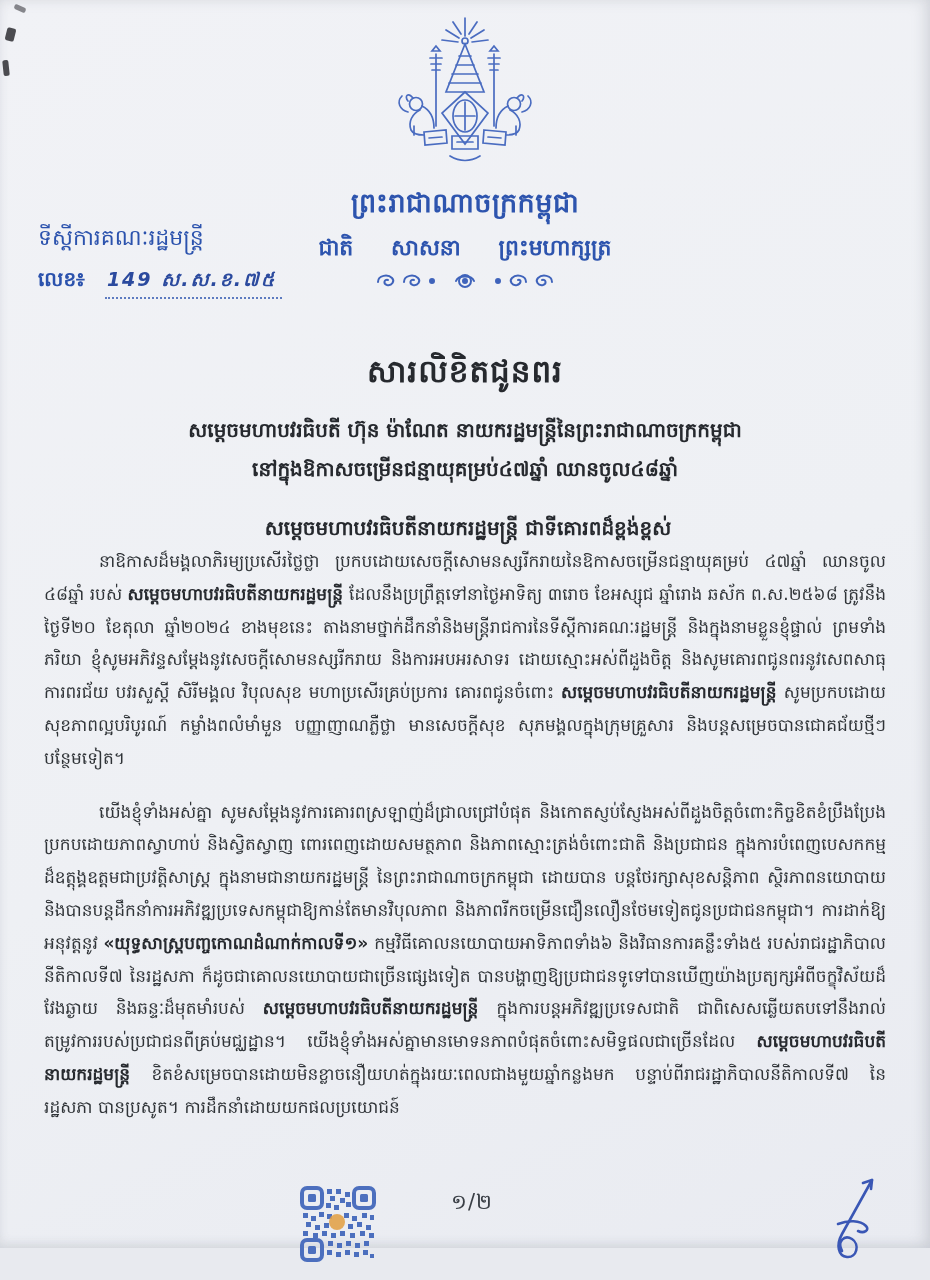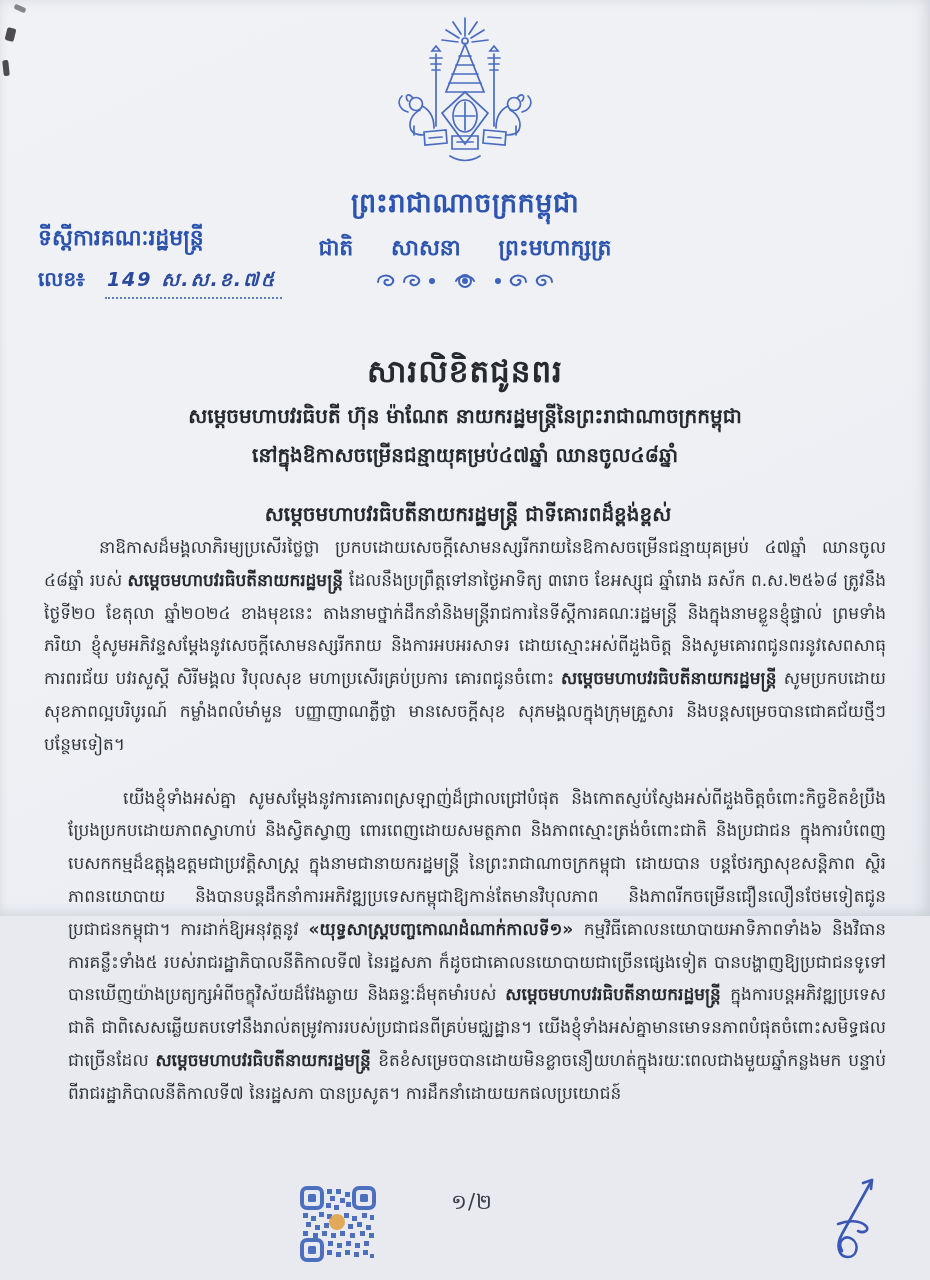--- a/index.html
+++ b/index.html
@@ -4,21 +4,21 @@
 <style>
   html,body{margin:0;padding:0;}
   body{
     width:930px;height:1280px;
     background:#e8eaef;
     font-family:"DejaVu Sans","Liberation Sans",sans-serif;
     overflow:hidden;
   }
   .page{
     position:relative;
-    width:930px;height:916px;
+    width:930px;height:1248px;
     background:linear-gradient(155deg,#f1f2f6 0%,#eef0f4 55%,#e9ebf1 100%);
     box-shadow:inset -6px 0 14px rgba(120,125,140,.18), inset 0 -4px 10px rgba(120,125,140,.10);
     color:#2f3337;
   }
   
   .scan-mark{position:absolute;background:#2e2e33;opacity:.85;}
   .m1{left:6px;top:28px;width:9px;height:13px;transform:rotate(14deg);border-radius:2px;}
   .m2{left:3px;top:60px;width:6px;height:16px;transform:rotate(-6deg);border-radius:2px;}
   .m3{left:14px;top:6px;width:12px;height:5px;transform:rotate(24deg);border-radius:2px;opacity:.55;}
   .crest-wrap{display:flex;justify-content:center;padding-top:14px;}
@@ -26,45 +26,45 @@
     text-align:center;font-size:27px;font-weight:700;color:#2d54ae;
     margin-top:6px;letter-spacing:.5px;
   }
   .motto{
     text-align:center;font-size:22px;font-weight:700;color:#2d54ae;
     margin-top:9px;word-spacing:30px;
   }
   .flourish-wrap{display:flex;justify-content:center;margin-top:4px;}
 
   .ref-block{position:absolute;left:38px;top:224px;}
-  .ref-office{font-size:22px;font-weight:700;color:#2b52ad;}
+  .ref-office{font-size:22px;font-weight:400;color:#2b52ad;}
   .ref-line{margin-top:10px;font-size:20px;color:#2b52ad;font-weight:700;display:flex;align-items:baseline;gap:20px;}
   .ref-value{
     font-weight:600;color:#2b4a9e;font-style:italic;letter-spacing:2px;
     border-bottom:2px dotted #5d7bc0;padding:0 6px 2px 2px;font-size:19px;
   }
 
   .doc-title{
     text-align:center;font-size:31px;font-weight:700;color:#26292e;
     margin-top:56px;letter-spacing:1px;
   }
   .doc-subtitle{
     text-align:center;font-size:20px;font-weight:700;color:#26292e;
-    margin:0 44px 0 44px;line-height:1.95;
+    margin:14px 44px 0 44px;line-height:1.95;
   }
   .salutation{
     margin:26px 44px 0 50px;font-size:20px;font-weight:700;color:#26292e;text-align:center;
   }
   .body-text{margin:0 44px;}
   .body-text p{
     font-size:17px;line-height:1.93;text-align:justify;color:#2f3337;
     text-indent:55px;margin:0;
   }
   .body-text p.p1{}
-  .body-text p.p2{margin-top:21px;margin-left:24px;}
+  .body-text p.p2{margin-top:21px;}
   .b{font-weight:700;color:#26292e;}
 
   .qr{position:absolute;left:300px;top:1186px;}
   .page-number{
     position:absolute;left:14px;right:0;top:1188px;text-align:center;
     font-size:21px;color:#3a3f46;letter-spacing:1px;
   }
   .signature{position:absolute;right:46px;top:1172px;}
 </style>
 </head>

